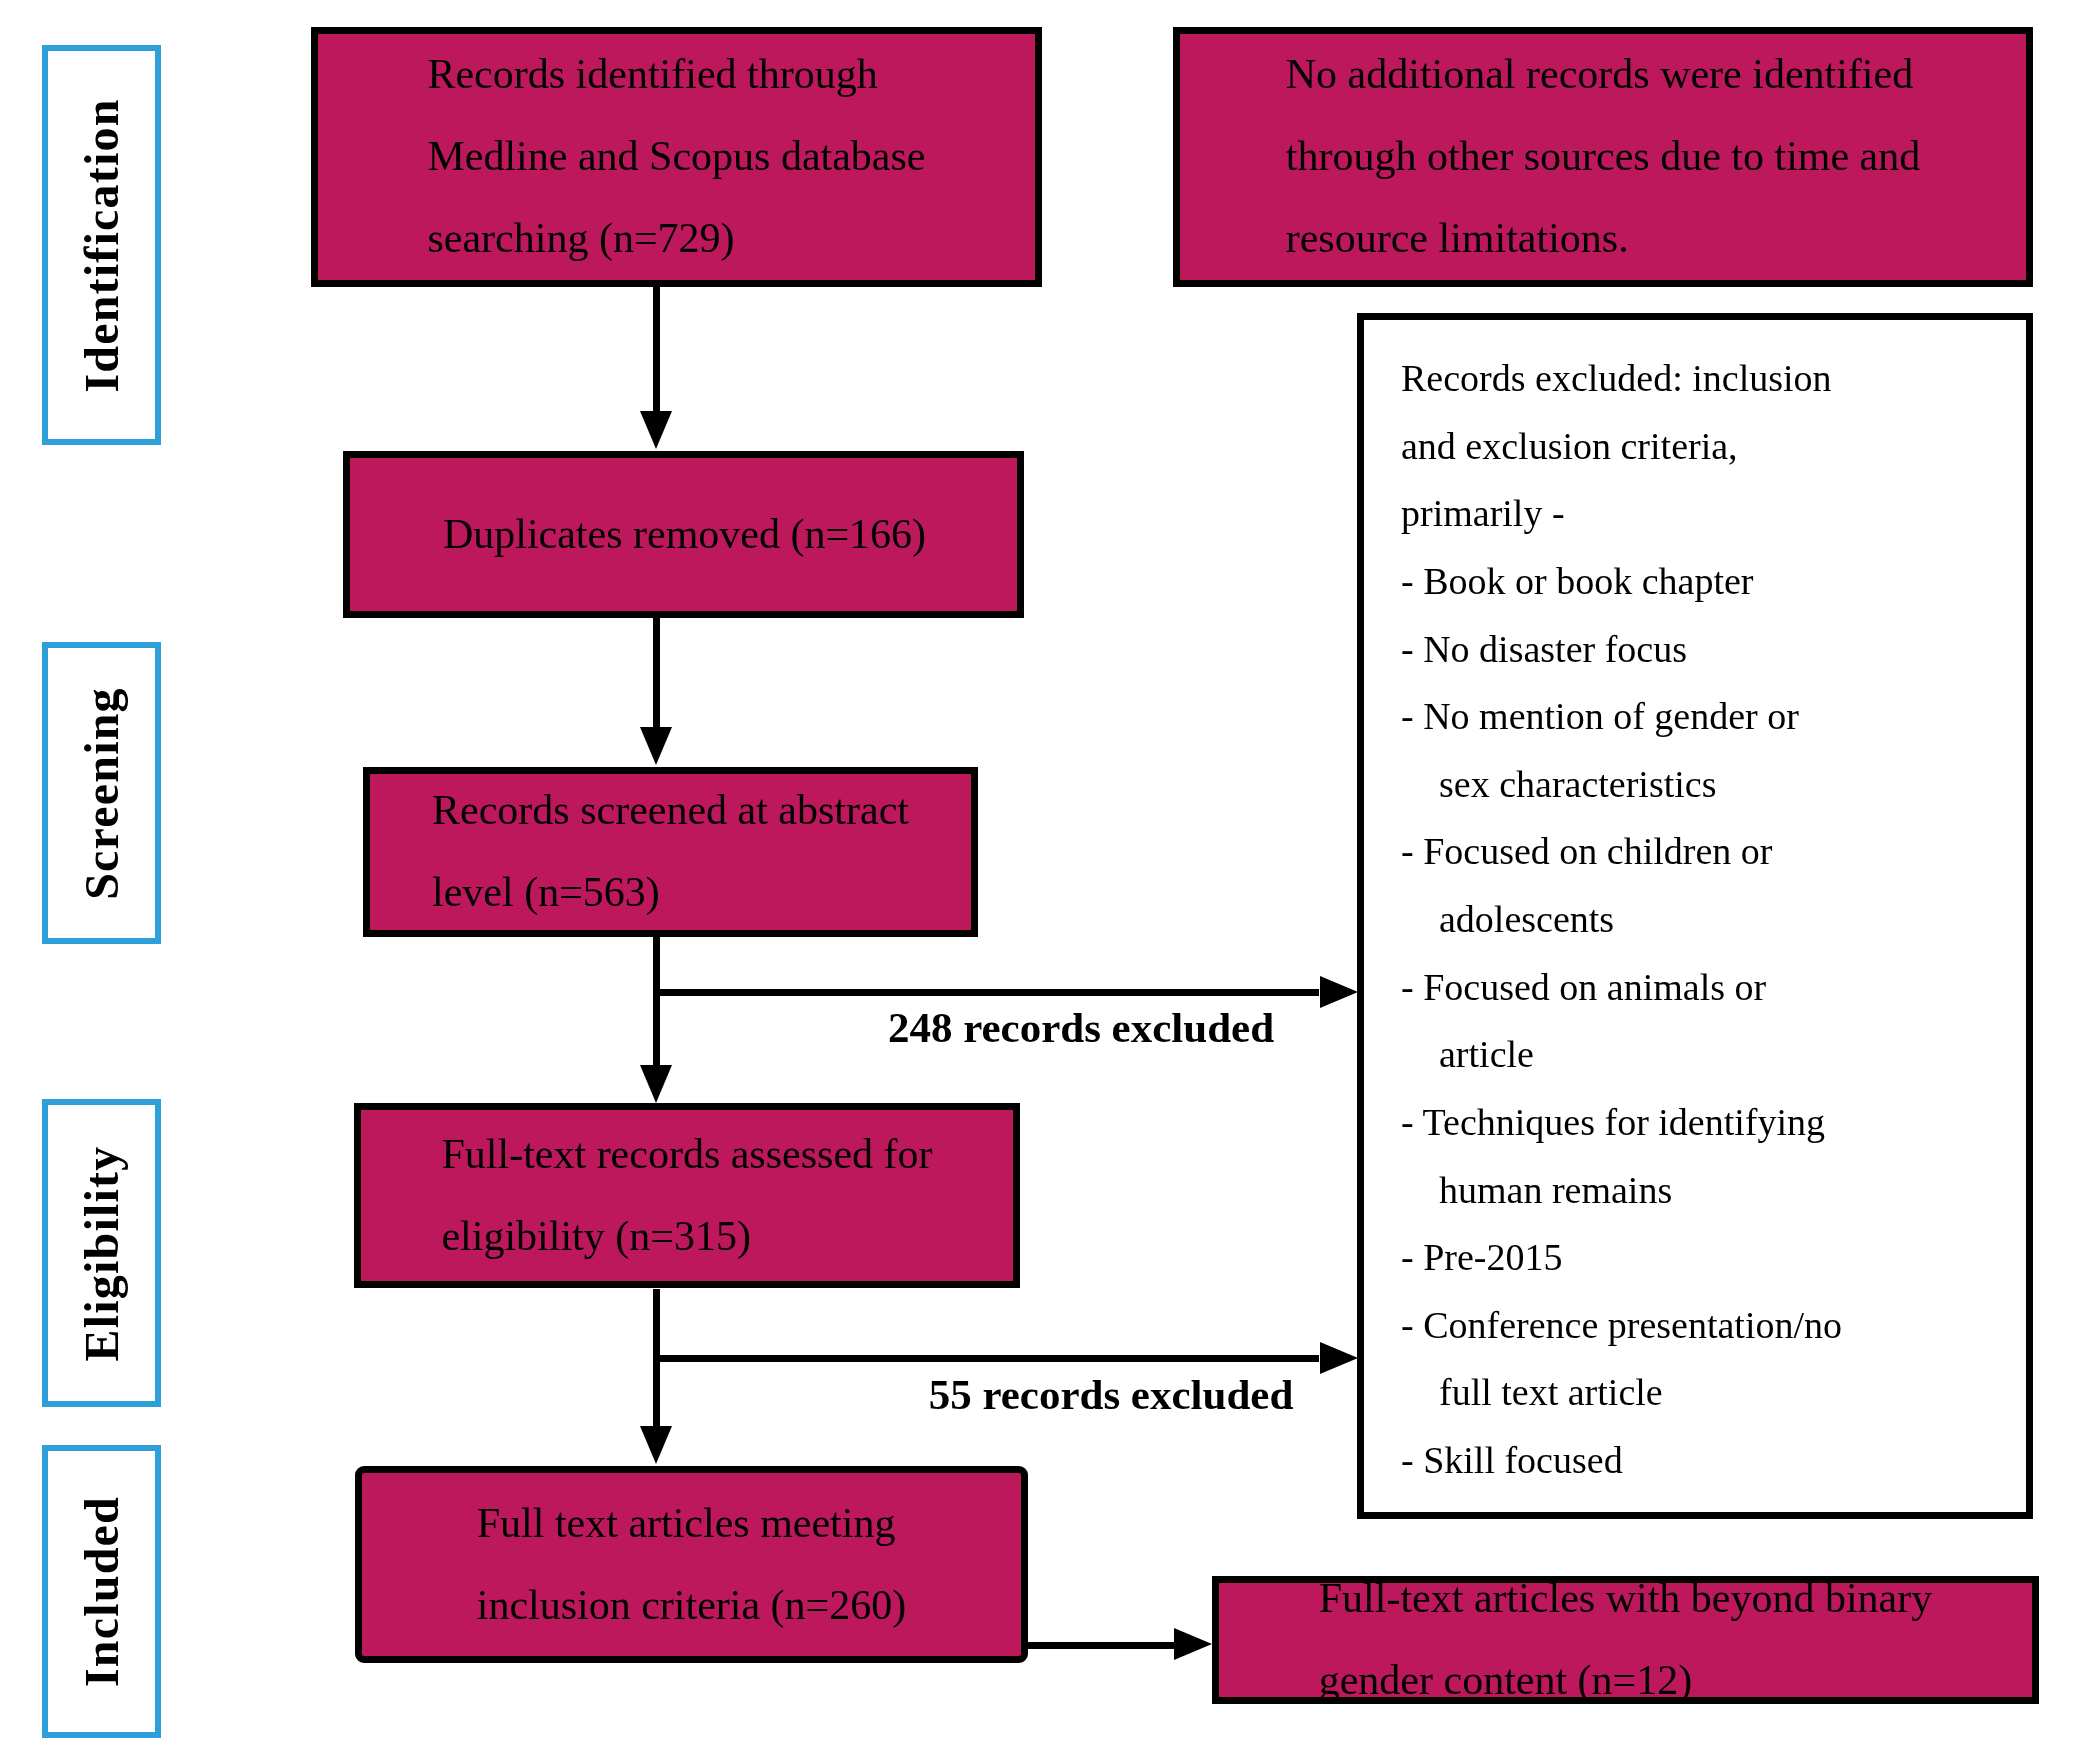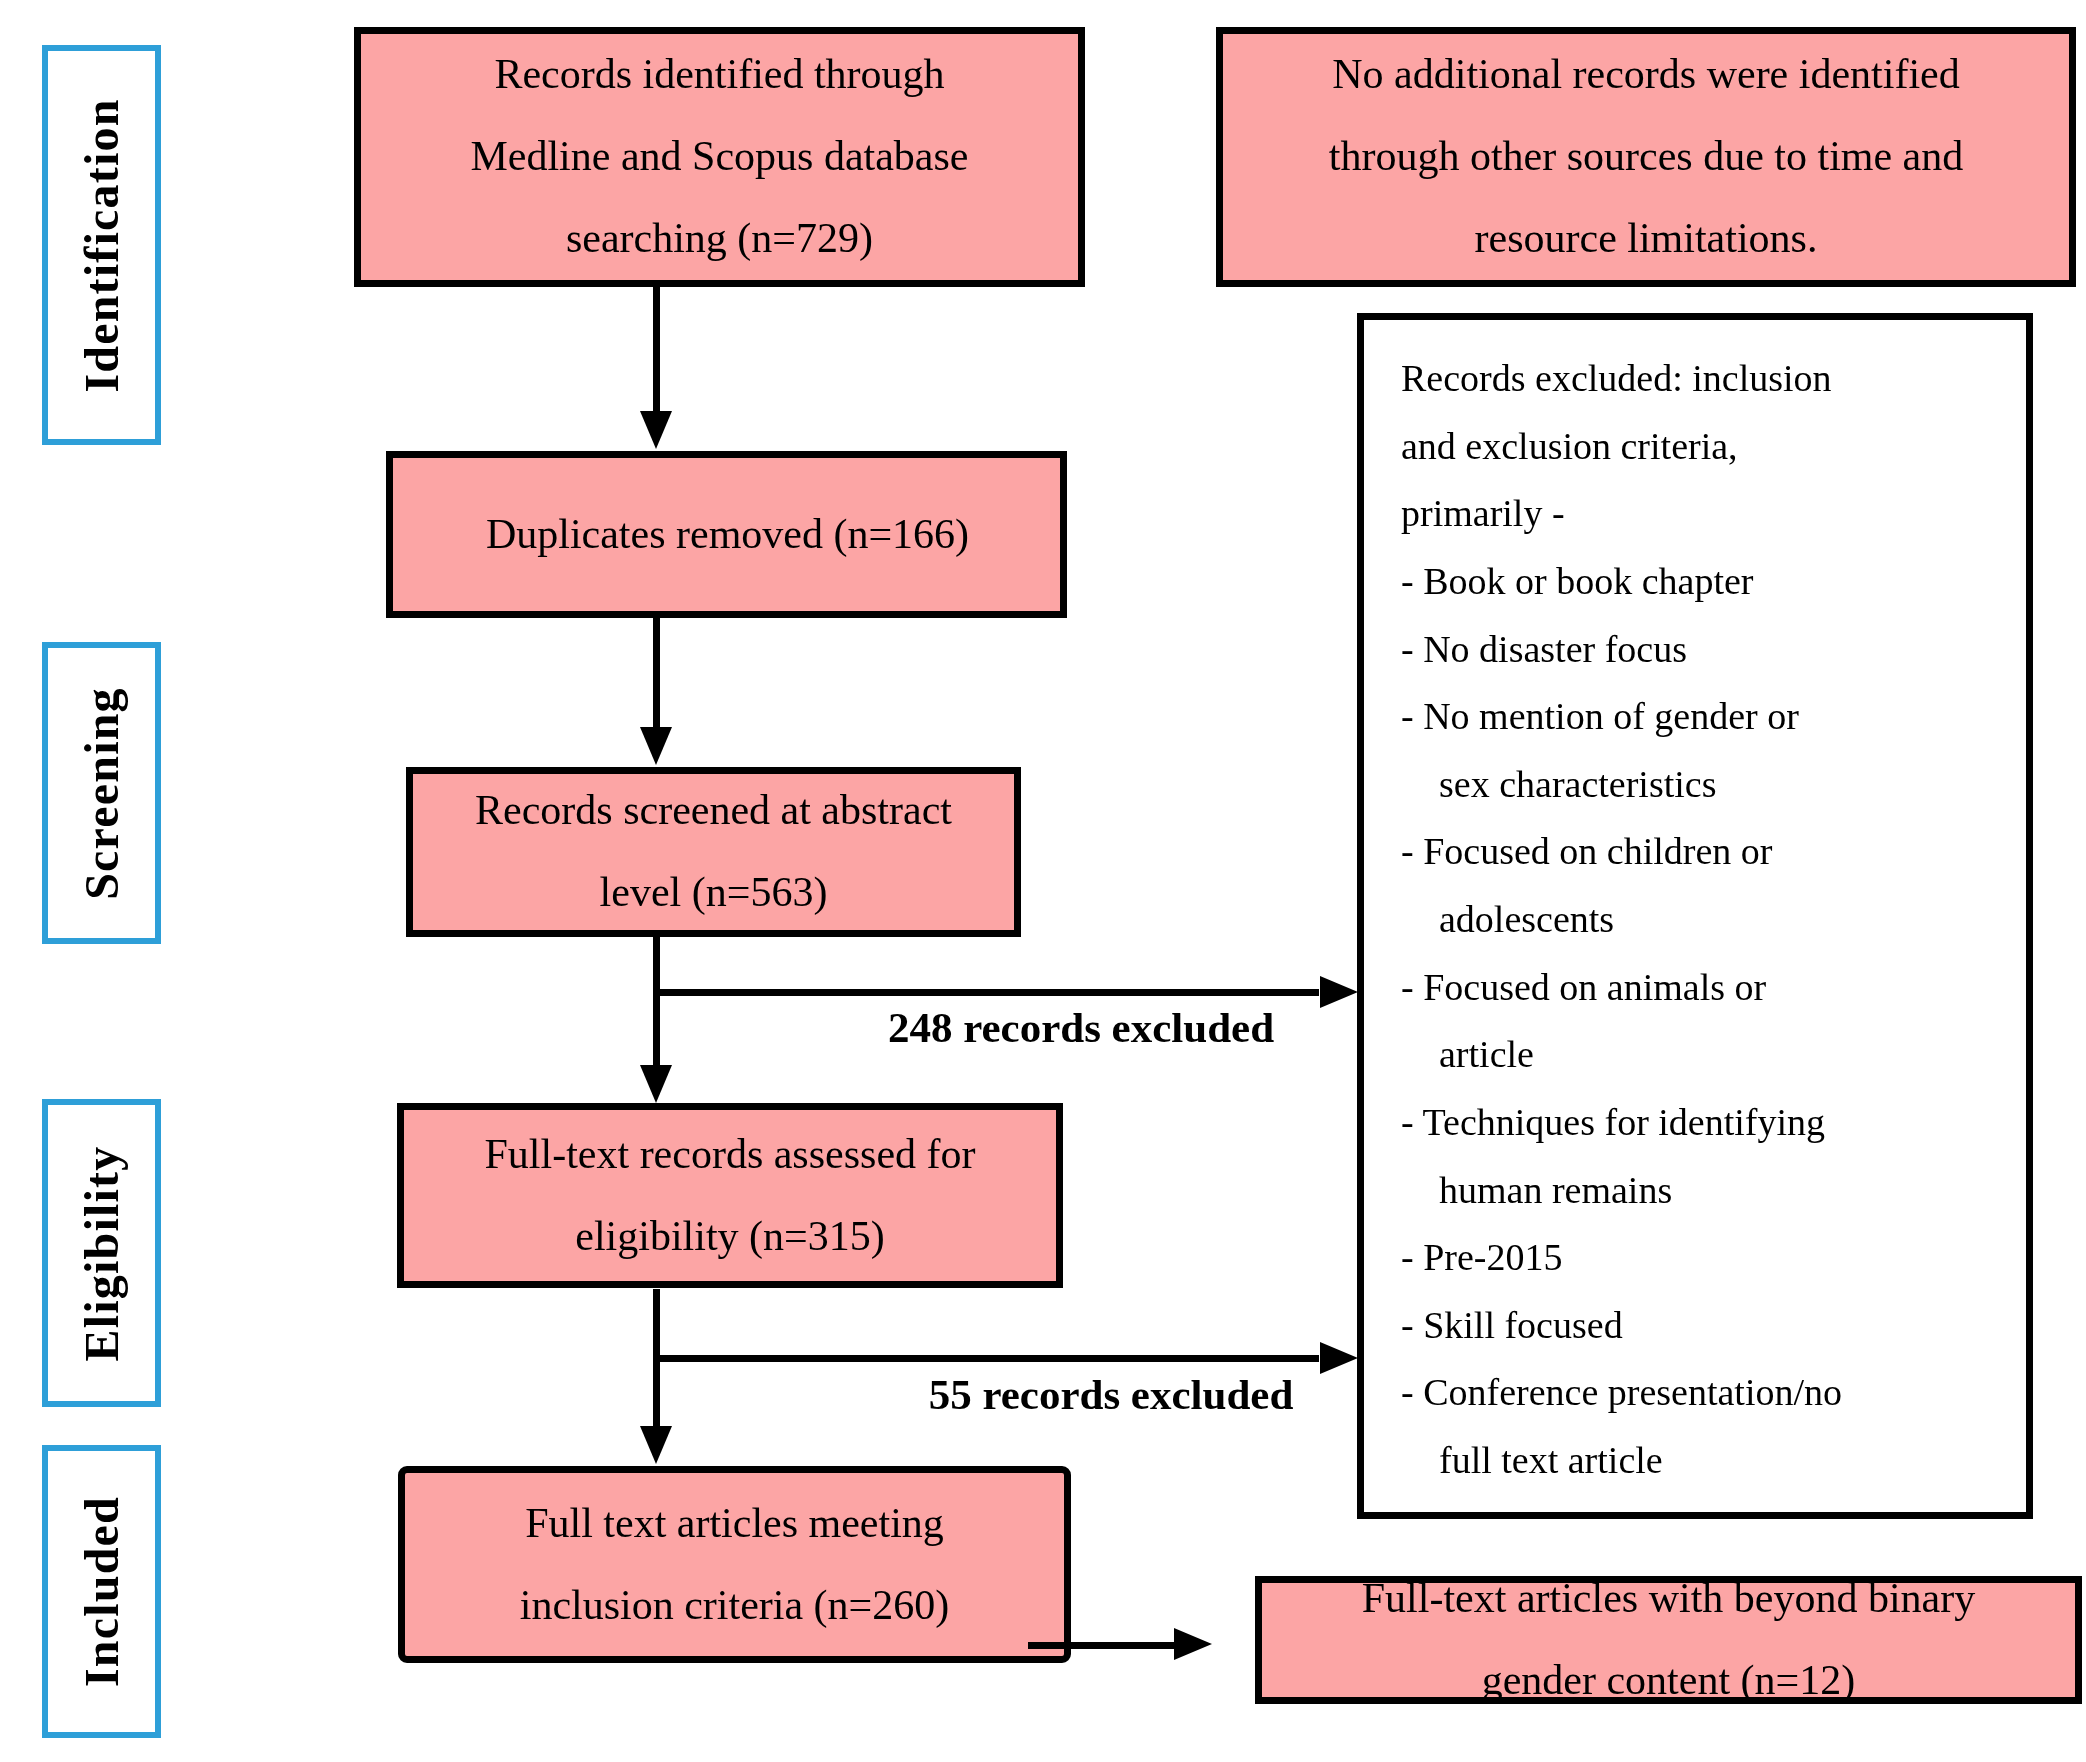--- a/index.html
+++ b/index.html
@@ -38,31 +38,29 @@
   }
   #stage-identification { top: 45px;  height: 400px; }
   #stage-screening      { top: 642px; height: 302px; }
   #stage-eligibility    { top: 1099px; height: 308px; }
   #stage-included       { top: 1445px; height: 293px; }
 
   
   .flow-box {
     position: absolute;
     border: 7.2px solid var(--flow-border, #000000);
-    background: #fca5a5;
+    background: #be185d;
     box-sizing: border-box;
     display: flex;
     align-items: center;
     justify-content: center;
-    text-align: center;
     font-size: 42px;
     line-height: 1.95;
     white-space: pre-line;
     padding: 0 12px;
-    margin-left: 43px;
   }
   #box-identified   { left: 311px;  top: 27px;   width: 731px; height: 260px; }
   #box-no-additional{ left: 1173px; top: 27px;   width: 860px; height: 260px; }
   #box-duplicates   { left: 343px;  top: 451px;  width: 681px; height: 167px; padding-left: 14px; }
   #box-screened     { left: 363px;  top: 767px; width: 615px; height: 170px; }
   #box-fulltext     { left: 354px;  top: 1103px; width: 666px; height: 185px; }
   #box-inclusion    { left: 355px;  top: 1466px; width: 673px; height: 197px; border-radius: 9px; }
   #box-beyond       { left: 1212px; top: 1576px; width: 827px; height: 128px; }
 
   
@@ -190,23 +188,23 @@
         <div class="bullet">No disaster focus</div>
         <div class="bullet">No mention of gender or
 sex characteristics</div>
         <div class="bullet">Focused on children or
 adolescents</div>
         <div class="bullet">Focused on animals or
 article</div>
         <div class="bullet">Techniques for identifying
 human remains</div>
         <div class="bullet">Pre-2015</div>
-        <div class="bullet">Skill focused</div>
         <div class="bullet">Conference presentation/no
 full text article</div>
+        <div class="bullet">Skill focused</div>
       </div>
   </div>
 
   <div class="vshaft" style="top:287px;height:124px;"></div>
   <div class="head-down" style="top:411px;"></div>
 
   <div class="vshaft" style="top:618px;height:109px;"></div>
   <div class="head-down" style="top:727px;"></div>
 
   <div class="vshaft" style="top:937px;height:128px;"></div>

